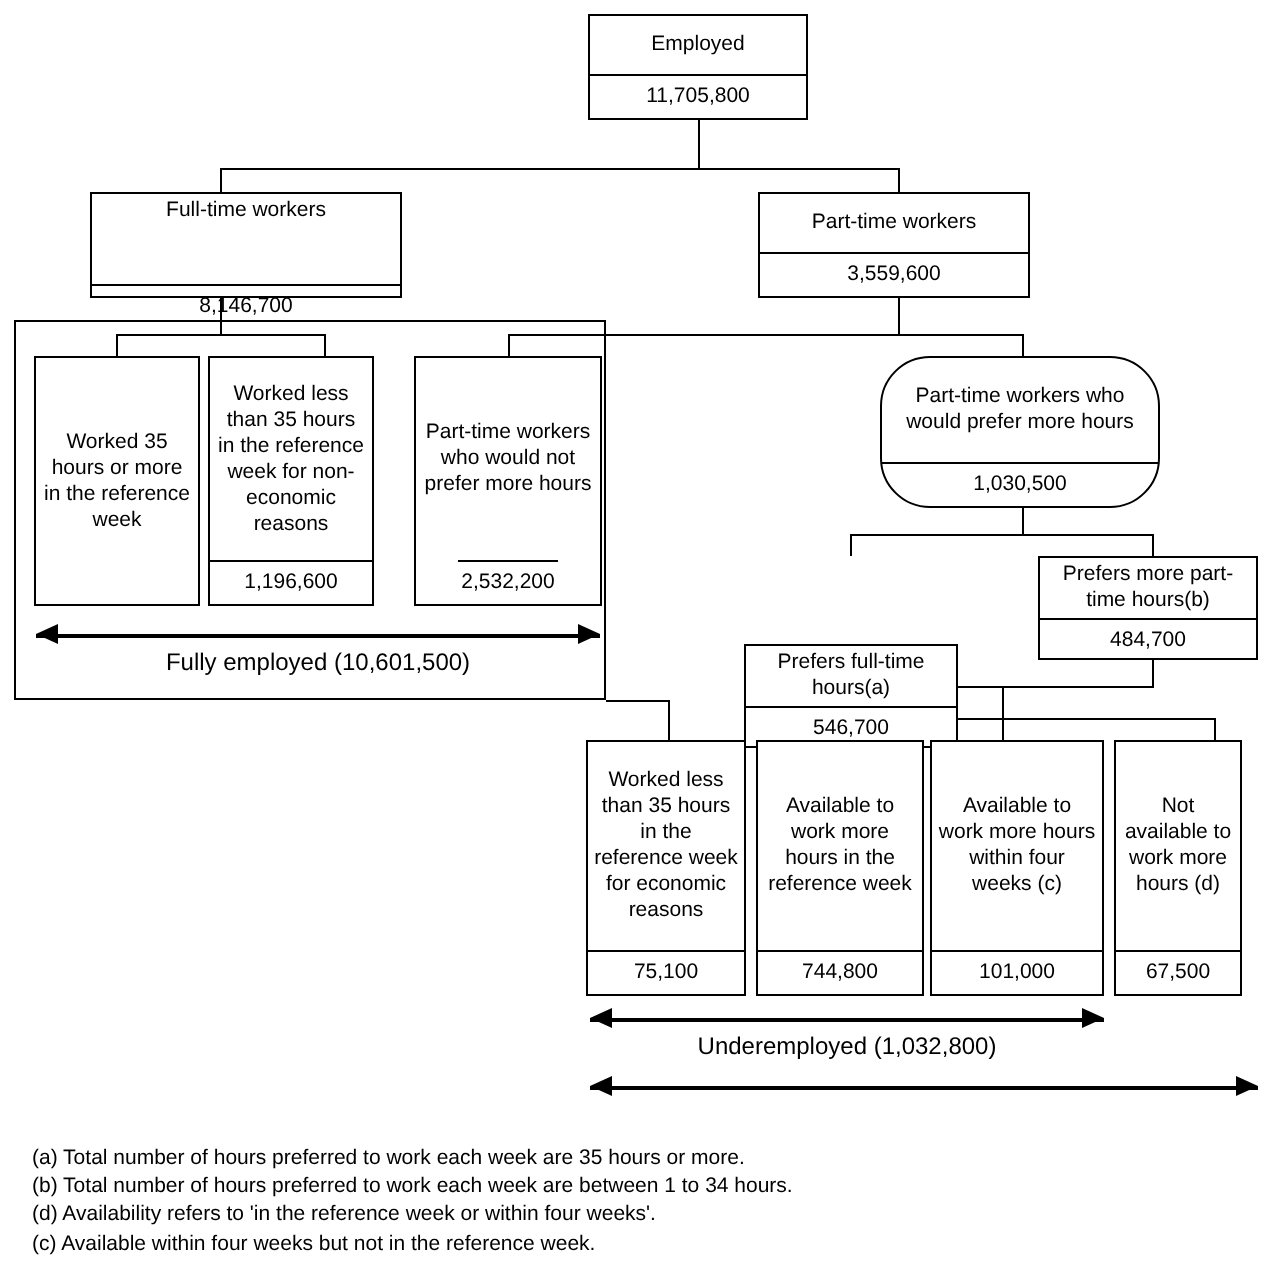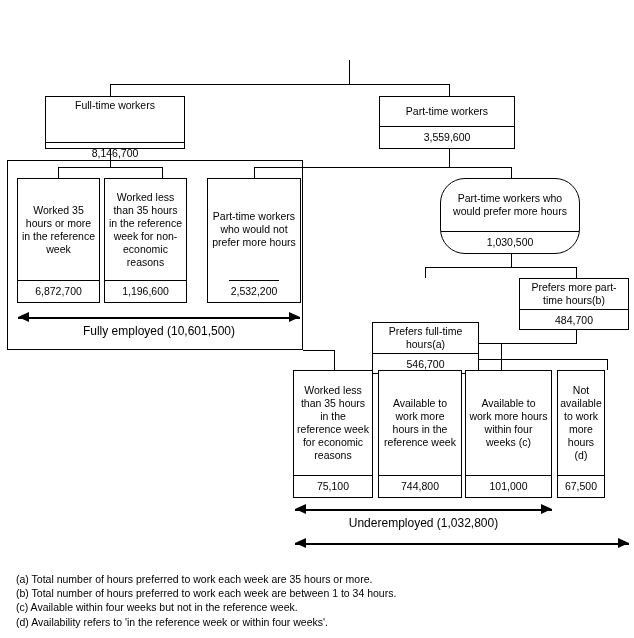--- a/index.html
+++ b/index.html
@@ -145,34 +145,37 @@
   <div class="conn v" style="left:501px; top:343px; height:16px;"></div>
 
   <div class="conn h" style="left:394px; top:359px; width:213px;"></div>
   <div class="conn v" style="left:394px; top:359px; height:11px;"></div>
   <div class="conn v" style="left:501px; top:359px; height:11px;"></div>
   <div class="conn v" style="left:607px; top:359px; height:11px;"></div>
 
   <div class="conn h" style="left:303px; top:350px; width:32px;"></div>
   <div class="conn v" style="left:334px; top:350px; height:20px;"></div>
 
-
-  <div class="node" style="left:45px; top:96px; width:140px; height:53px;gap:28px;">
+  <div class="node" style="left:294px; top:7px; width:110px; height:53px;">
+    <div class="label">Employed</div>
+    <div class="value">11,705,800</div>
+  </div>
+
+  <div class="node" style="left:45px; top:96px; width:156px; height:53px;gap:28px;">
     <div class="label">Full-time workers</div>
     <div class="value">8,146,700</div>
   </div>
 
   <div class="node" style="left:379px; top:96px; width:136px; height:53px;">
     <div class="label">Part-time workers</div>
     <div class="value">3,559,600</div>
   </div>
 
   <div class="node" style="left:17px; top:178px; width:83px; height:125px;">
     <div class="label">Worked 35 hours or more in the reference week</div>
-    <div class="value">6,872,700</div>
   </div>
 
   <div class="node" style="left:104px; top:178px; width:83px; height:125px;">
     <div class="label">Worked less than 35 hours in the reference week for non-economic reasons</div>
     <div class="value">1,196,600</div>
   </div>
 
   <div class="node" style="left:207px; top:178px; width:94px; height:125px;align-items:center;">
     <div class="label">Part-time workers who would not prefer more hours</div>
     <div class="value">2,532,200</div>
@@ -201,21 +204,21 @@
   <div class="node" style="left:378px; top:370px; width:84px; height:128px;">
     <div class="label">Available to work more hours in the reference week</div>
     <div class="value">744,800</div>
   </div>
 
   <div class="node" style="left:465px; top:370px; width:87px; height:128px;">
     <div class="label">Available to work more hours within four weeks (c)</div>
     <div class="value">101,000</div>
   </div>
 
-  <div class="node" style="left:557px; top:370px; width:48px; height:128px;">
+  <div class="node" style="left:557px; top:370px; width:64px; height:128px;">
     <div class="label">Not available to work more hours (d)</div>
     <div class="value">67,500</div>
   </div>
 
   <div class="arrow-row" style="left:18px; top:311px; width:282px; height:12px;">
     <div class="arrow-line"></div>
     <div class="arrow-head left"></div>
     <div class="arrow-head right"></div>
   </div>
   <div class="arrow-caption" style="left:18px; top:325px; width:282px;">Fully employed (10,601,500)</div>
@@ -229,17 +232,17 @@
 
   <div class="arrow-row" style="left:295px; top:537px; width:334px; height:12px;">
     <div class="arrow-line"></div>
     <div class="arrow-head left"></div>
     <div class="arrow-head right"></div>
   </div>
 
   <div class="footnotes">
     <div>(a) Total number of hours preferred to work each week are 35 hours or more.</div>
     <div>(b) Total number of hours preferred to work each week are between 1 to 34 hours.</div>
+    <div>(d) Availability refers to 'in the reference week or within four weeks'.</div>
     <div>(c) Available within four weeks but not in the reference week.</div>
-    <div>(d) Availability refers to 'in the reference week or within four weeks'.</div>
   </div>
 
 </div>
 
 </body></html>

